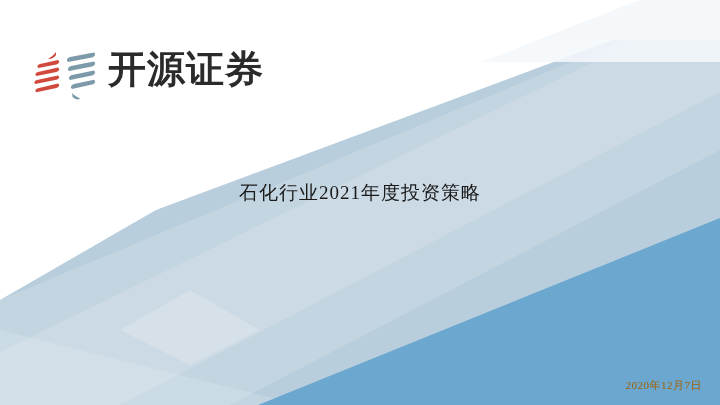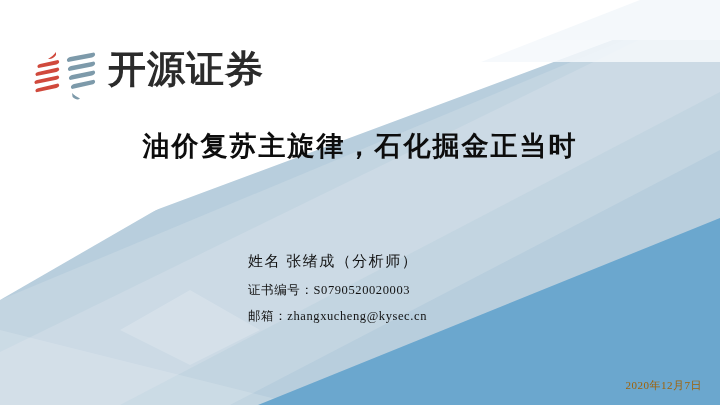--- a/index.html
+++ b/index.html
@@ -149,23 +149,18 @@
         <path d="M36,7 L60,2.6 C62,4.4 61.2,6.4 58,7.4 L34,12 C32,10.2 32.8,8.2 36,7 Z"></path>
         <path d="M37,16 L60,11.6 C62,13.4 61.2,15.4 58,16.4 L35,21 C33,19.2 33.8,17.2 37,16 Z"></path>
         <path d="M38,25 L60,20.6 C62,22.4 61.2,24.4 58,25.4 L36,30 C34,28.2 34.8,26.2 38,25 Z"></path>
         <path d="M40,34 L60,29.8 C62,31.6 61.2,33.6 58,34.6 L38,39 C36,37.2 36.8,35.2 40,34 Z"></path>
         <path d="M38,43 C40,45 43,47 46,48.6 C44,50.4 41,49.4 38.6,47 Z"></path>
       </g>
     </svg>
     <div class="logo-text">开源证券</div>
   </div>
 
-  <div class="title-main">油价复苏主旋律，石化掘金正当时</div>
+  <div class="title-sub">石化行业2021年度投资策略</div>
 
-  <div class="author-block">
-    <div class="author-name">姓名  张绪成（分析师）</div>
-    <div class="author-line">证书编号：S0790520020003</div>
-    <div class="author-line">邮箱：zhangxucheng@kysec.cn</div>
-  </div>
 
   <div class="date-text">2020年12月7日</div>
 
 </div>
 
 </body></html>

